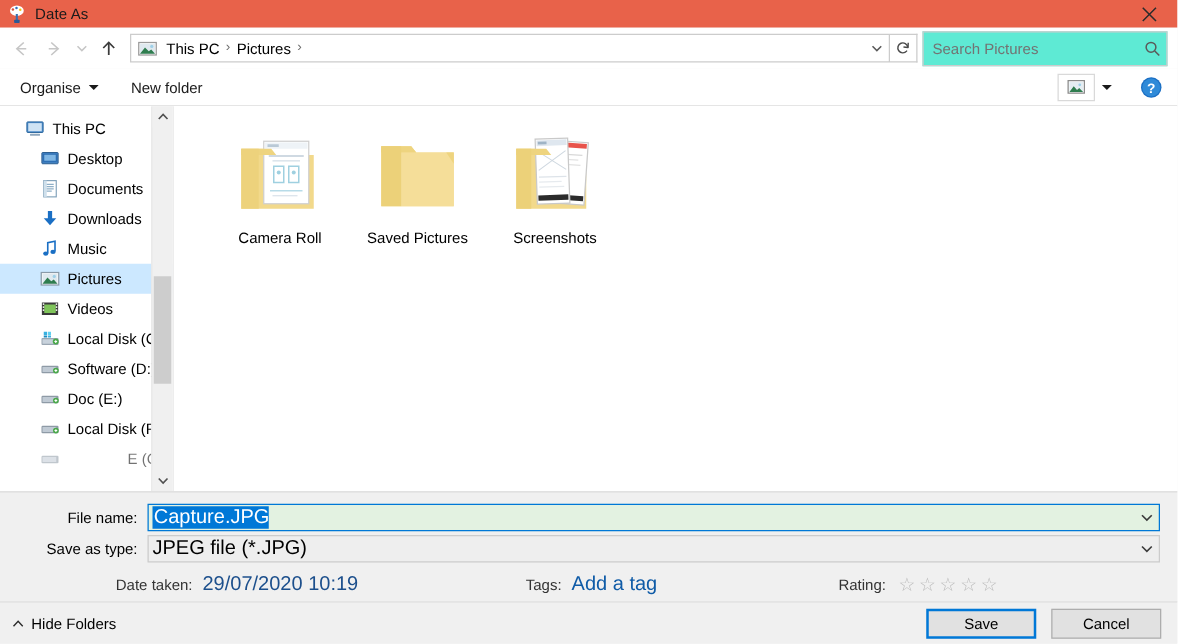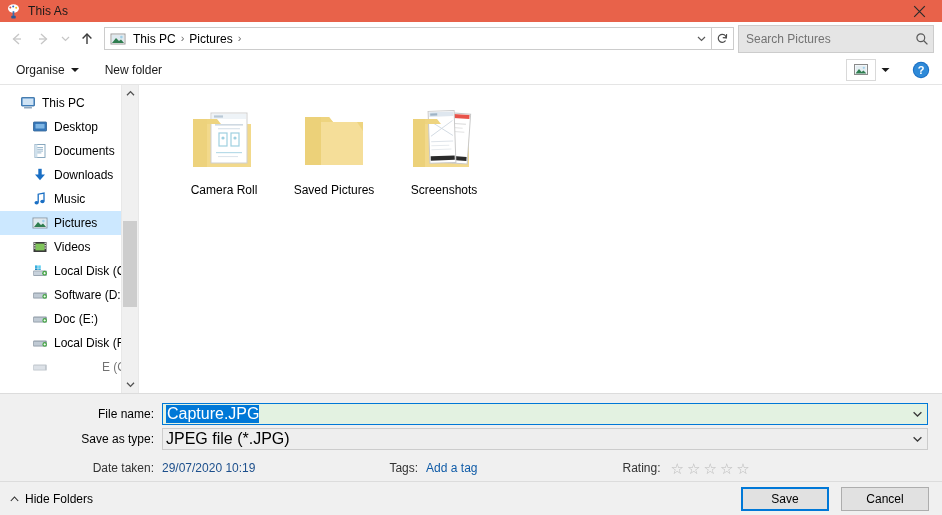--- a/index.html
+++ b/index.html
@@ -127,21 +127,21 @@
     display: flex;
     align-items: center;
     justify-content: center;
     box-sizing: border-box;
     flex: 0 0 auto;
   }
   .searchbox {
     width: 196px;
     height: 28px;
     border: 1px solid #cccccc;
-    background: #e5e5e5;
+    background: #5eead4;
     margin-left: 4px;
     display: flex;
     align-items: center;
     box-sizing: border-box;
     flex: 0 0 auto;
   }
   .search-input-text {
     flex: 1 1 auto;
     font-size: 12px;
     color: #737373;
@@ -318,21 +318,20 @@
     background: #f0f0f0;
     border-top: 1px solid #dcdcdc;
     padding: 9px 0 0 0;
     position: relative;
   }
   .field-row {
     display: flex;
     align-items: center;
     height: 22px;
     margin-bottom: 3px;
-    padding-left: 44px;
   }
   .field-label {
     width: 118px;
     text-align: right;
     padding-right: 8px;
     font-size: 12px;
     color: #000;
     flex: 0 0 auto;
     box-sizing: border-box;
   }
@@ -381,21 +380,21 @@
     height: 26px;
     margin-top: 5px;
     margin-left: 44px;
   }
   .meta-label {
     font-size: 12px;
     color: #333;
     white-space: nowrap;
   }
   .meta-value {
-    font-size: 12px;
+    font-size: 16px;
     color: #1c4f8c;
     margin-left: 8px;
     white-space: nowrap;
   }
   .meta-value.link { color: #0f5ba7; }
   .stars {
     margin-left: 10px;
     display: flex;
     align-items: center;
     gap: 3px;
@@ -451,21 +450,21 @@
     <span class="titlebar-icon">
       <svg width="16" height="16" viewBox="0 0 16 16">
         <ellipse cx="7.5" cy="5.5" rx="5.5" ry="4.2" fill="#ffffff"></ellipse>
         <circle cx="4.3" cy="4.6" r="1" fill="#d94f3d"></circle>
         <circle cx="7.2" cy="3.4" r="1" fill="#2f6fbf"></circle>
         <circle cx="10.2" cy="4.8" r="1" fill="#f0c419"></circle>
         <rect x="6.6" y="8.2" width="1.7" height="6" fill="#3a6fb0"></rect>
         <rect x="5.3" y="12.8" width="4.4" height="2.6" rx="0.6" fill="#2c5a95"></rect>
       </svg>
     </span>
-    <span class="titlebar-title">This As</span>
+    <span class="titlebar-title">Date As</span>
     <span class="titlebar-spacer"></span>
     <span class="win-btn">
       <svg width="13" height="13" viewBox="0 0 13 13">
         <path d="M1.2 1.2 L11.8 11.8 M11.8 1.2 L1.2 11.8" stroke="#2b2b2b" stroke-width="1.2" fill="none"></path>
       </svg>
     </span>
   </div>
 
   <div class="navbar">
     <span class="nav-icon-btn">

